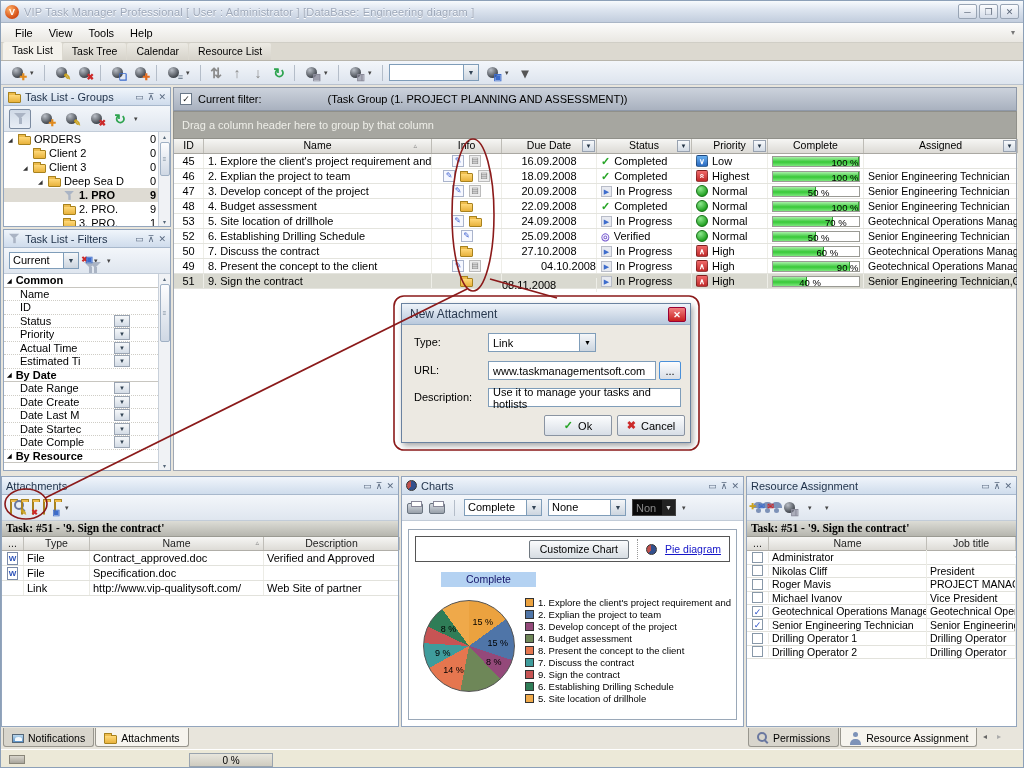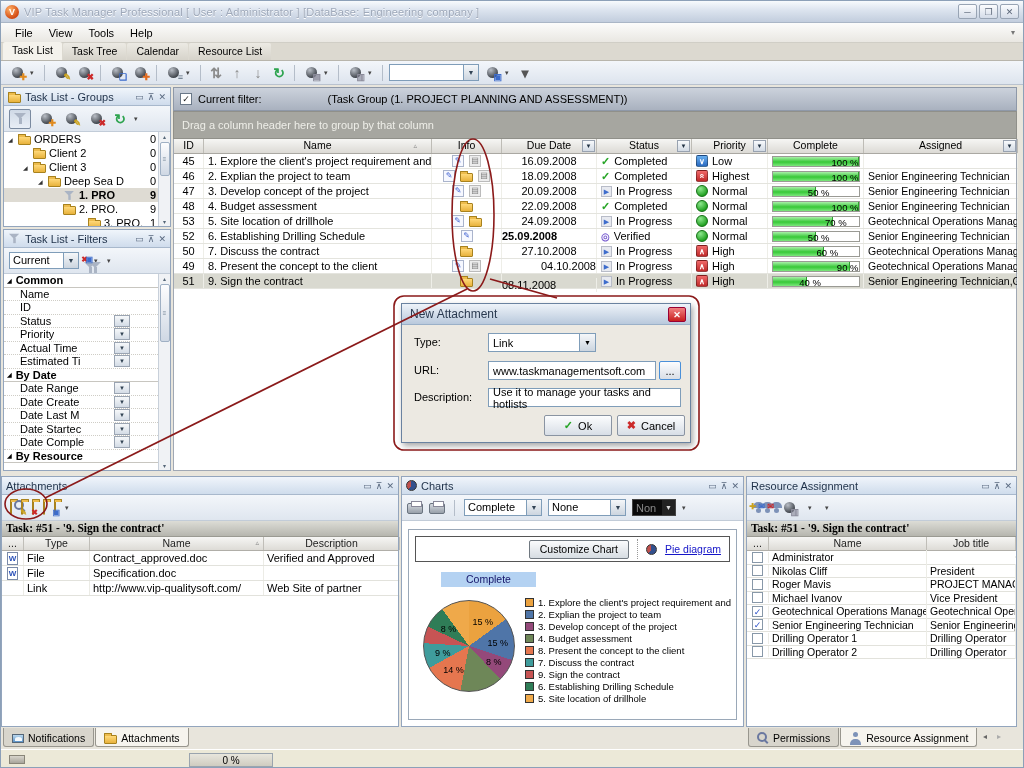--- a/index.html
+++ b/index.html
@@ -179,21 +179,21 @@
   .overlay { position:absolute; left:0; top:0; width:1024px; height:768px; z-index:60; pointer-events:none; }
   .annot { stroke:#8b1a1a; stroke-width:1.6; fill:none; }
 </style>
 </head>
 <body>
 
 <div class="win">
 
   <div class="titlebar">
     <div class="app-icon">V</div>
-    <div class="title-text">VIP Task Manager Professional [ User : Administrator ] [DataBase: Engineering company ]</div>
+    <div class="title-text">VIP Task Manager Professional [ User : Administrator ] [DataBase: Engineering diagram ]</div>
     <div class="winbtns">
       <div class="wbtn">─</div>
       <div class="wbtn">❐</div>
       <div class="wbtn">✕</div>
     </div>
   </div>
 
   <div class="menubar">
     <span id="menuItems"><span class="menu-item">File</span><span class="menu-item">View</span><span class="menu-item">Tools</span><span class="menu-item">Help</span></span>
     <span class="menu-caret">▾</span>
@@ -325,21 +325,21 @@
           <span class="funnel-ico" style="transform: scale(0.8);"></span>
           <span class="lbl">1. PRO</span>
           <span class="cnt">9</span>
         </div>
         <div class="titem" style="padding-left: 49px;">
           <span class="exp"></span>
           <span class="fold-ico"></span>
           <span class="lbl">2. PRO.</span>
           <span class="cnt">9</span>
         </div>
-        <div class="titem" style="padding-left: 74px;">
+        <div class="titem" style="padding-left: 49px;">
           <span class="exp"></span>
           <span class="fold-ico"></span>
           <span class="lbl">3. PRO.</span>
           <span class="cnt">1</span>
         </div>
       </div>
     <div class="vscroll">
       <span style="margin-top:1px">▴</span>
       <span class="vthumb" style="height:34px;margin-top:2px">≡</span>
       <span style="margin-top:auto;margin-bottom:1px">▾</span>
@@ -618,21 +618,21 @@
         <div class="grow">
           <div class="gc" style="width: 30px; flex: 0 0 auto; justify-content: center;">
             <span>52</span>
           </div>
           <div class="gc" style="width: 228px; flex: 0 0 auto; padding-left: 4px;">
             <span>6. Establishing Drilling Schedule</span>
           </div>
           <div class="gc" style="width: 70px; flex: 0 0 auto; justify-content: center; gap: 5px;">
             <span class="note-ico">✎</span>
           </div>
-          <div class="gc" style="width: 95px; flex: 0 0 auto; justify-content: flex-start; font-weight: bold;">
+          <div class="gc" style="width: 95px; flex: 0 0 auto; justify-content: center;">
             <span>25.09.2008</span>
           </div>
           <div class="gc" style="width: 95px; flex: 0 0 auto; gap: 4px; padding-left: 4px;">
             <span class="st-ver">◎</span>
             <span>Verified</span>
           </div>
           <div class="gc" style="width: 76px; flex: 0 0 auto; gap: 4px; padding-left: 4px;">
             <span class="pr-ball"></span>
             <span>Normal</span>
           </div>

